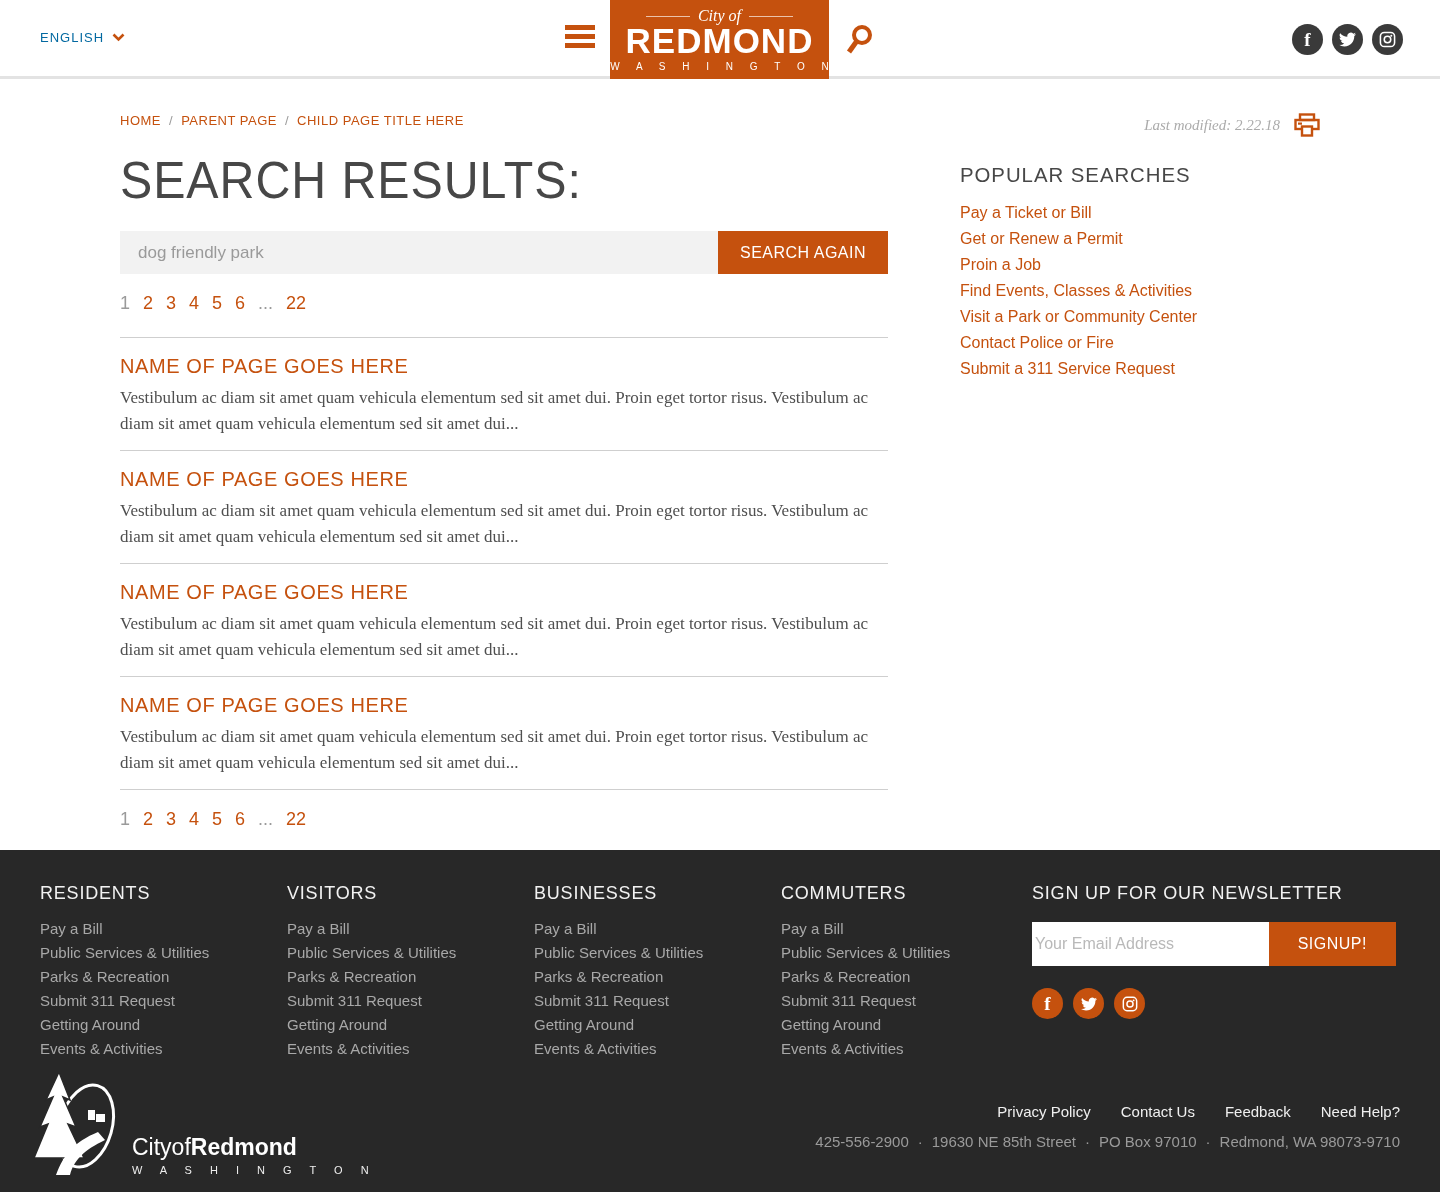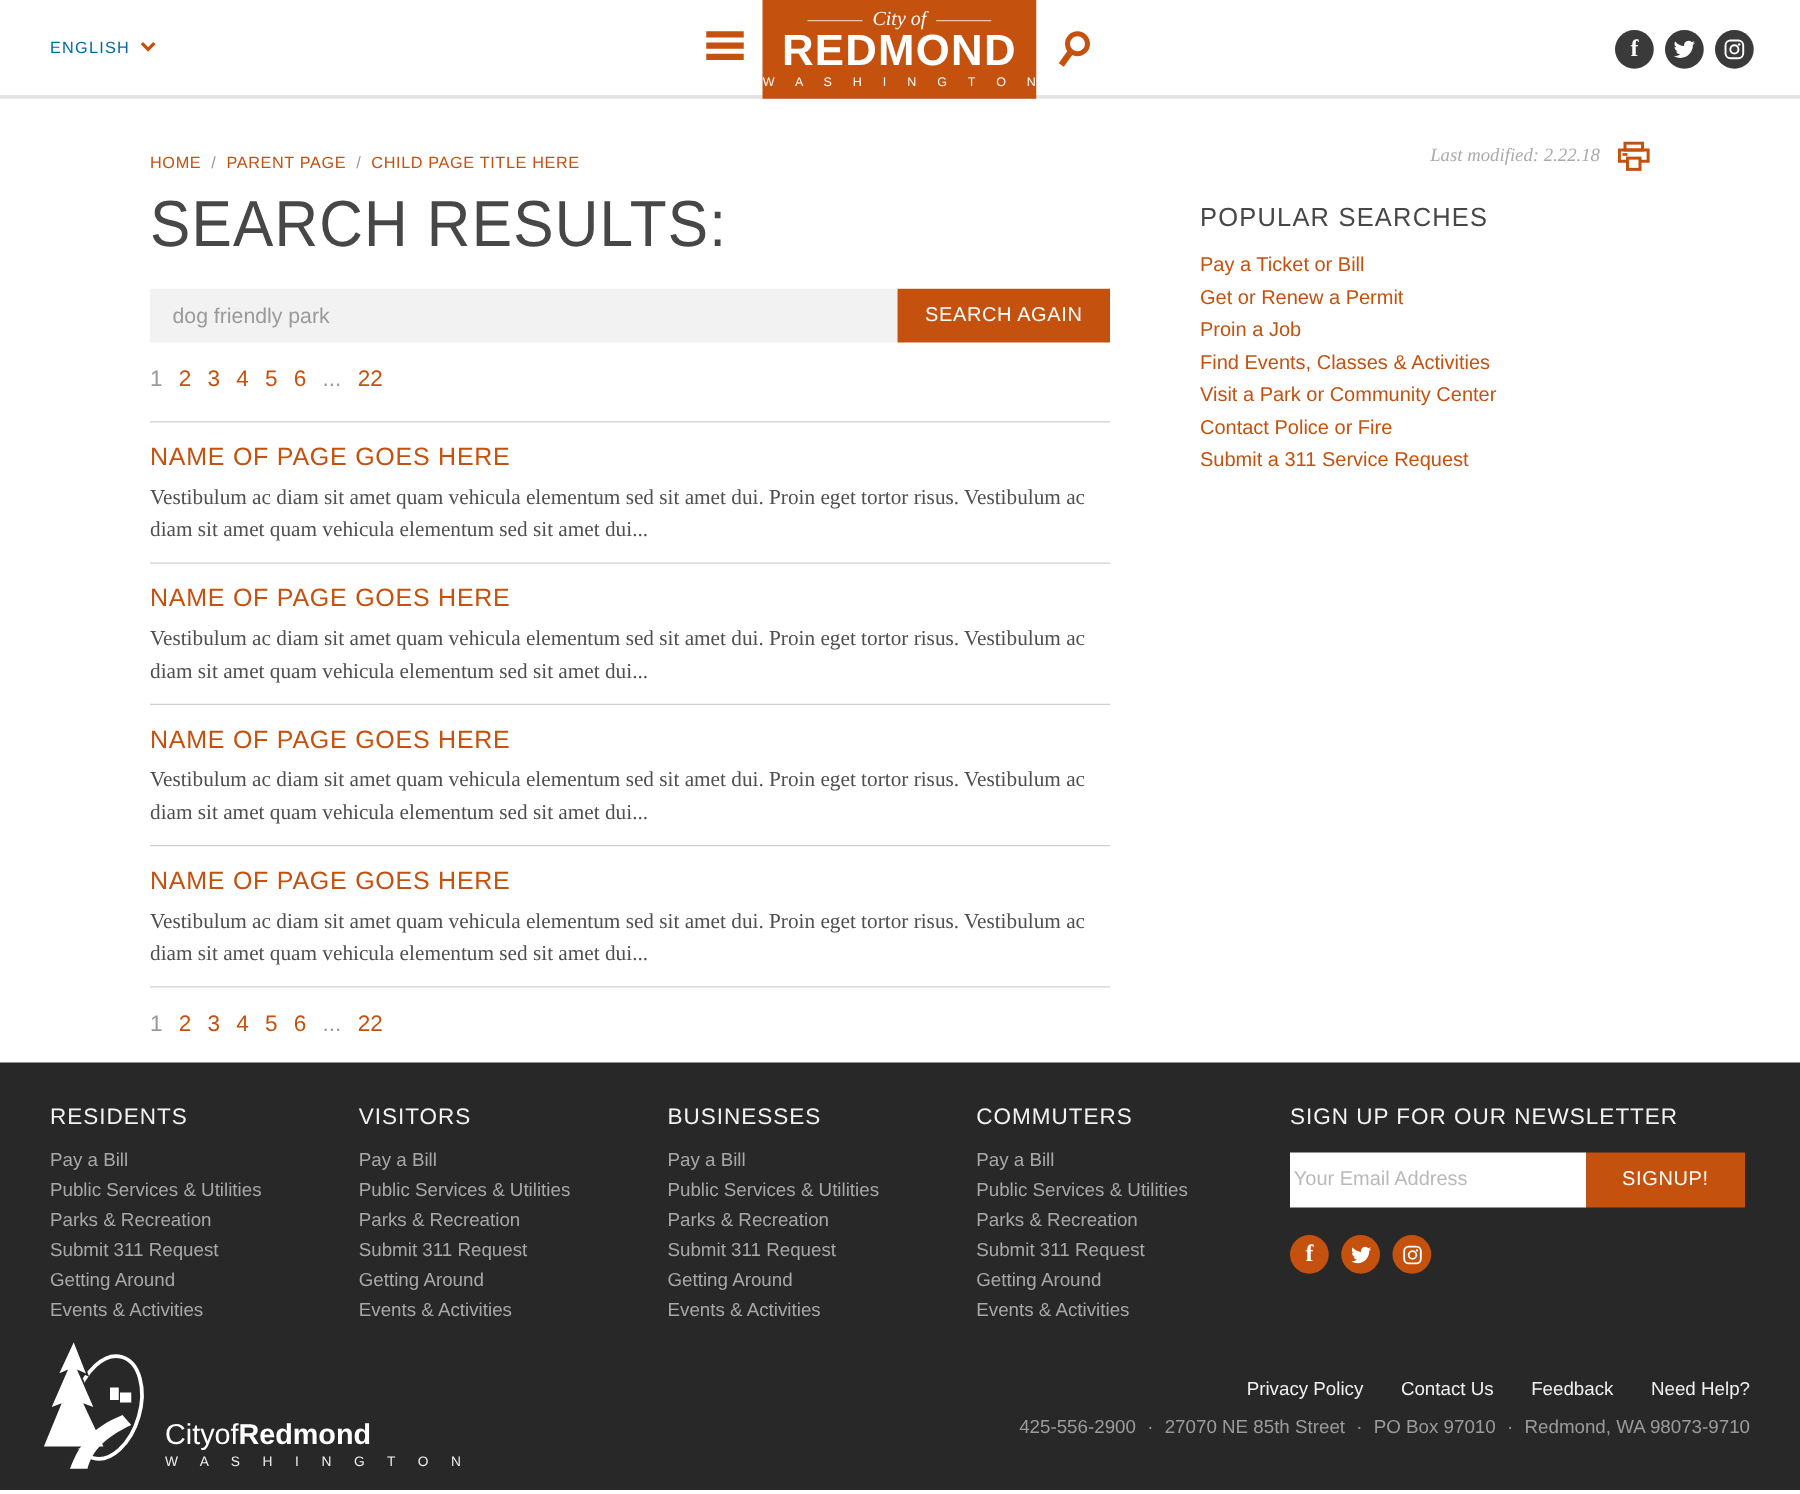--- a/index.html
+++ b/index.html
@@ -19,21 +19,21 @@
   .logo-redmond { font-size:35px; font-weight:bold; letter-spacing:1px; line-height:1; margin-top:-2px; }
   .logo-state { font-size:10px; letter-spacing:7px; margin-top:3px; margin-right:-7px; }
   .hdr-search { position:absolute; left:845px; top:24px; background:none; border:none; cursor:pointer; }
   .top-social { position:absolute; right:37px; top:24px; display:flex; gap:9px; }
   .s-circle { width:31px; height:31px; border-radius:50%; display:flex; align-items:center; justify-content:center; cursor:pointer; }
   .top-social .s-circle { background:#3a3a3a; }
   .fb-f { color:#fff; font-size:19px; font-weight:bold; font-family:"Liberation Serif", serif; line-height:1; }
 
   
   .mid { position:relative; height:771px; }
-  .crumb-row { position:absolute; top:34px; left:120px; right:120px; display:flex; justify-content:space-between; align-items:flex-end; }
+  .crumb-row { position:absolute; top:34px; left:120px; right:120px; display:flex; justify-content:space-between; align-items:flex-start; }
   .crumbs { font-size:13px; letter-spacing:.5px; }
   .crumbs a { color:var(--orange); text-decoration:none; cursor:pointer; }
   .crumbs .sep { color:#9a9a9a; margin:0 8px; }
   .lastmod { display:flex; align-items:center; gap:14px; }
   .lastmod span { font-family:"Liberation Serif", serif; font-style:italic; font-size:15px; color:#ababab; }
   .print-btn { background:none; border:none; cursor:pointer; line-height:0; }
 
   .content { position:absolute; top:72px; left:120px; width:768px; }
   h1.title { font-size:52px; font-weight:normal; color:#474747; letter-spacing:1px; line-height:58px;
              display:inline-block; transform:scaleX(.93); transform-origin:left; margin-bottom:22px; }
@@ -284,20 +284,20 @@
 
     <div class="ftr-links" id="ftr-links">
         <a>Privacy Policy</a>
         <a>Contact Us</a>
         <a>Feedback</a>
         <a>Need Help?</a>
       </div>
     <div class="ftr-contact" id="ftr-contact">
         <span>425-556-2900</span>
         <span class="dot">·</span>
-        <span>27070 NE 85th Street</span>
+        <span>19630 NE 85th Street</span>
         <span class="dot">·</span>
         <span>PO Box 97010</span>
         <span class="dot">·</span>
         <span>Redmond, WA 98073-9710</span>
       </div>
   </footer>
 </div>
 
 </body></html>

